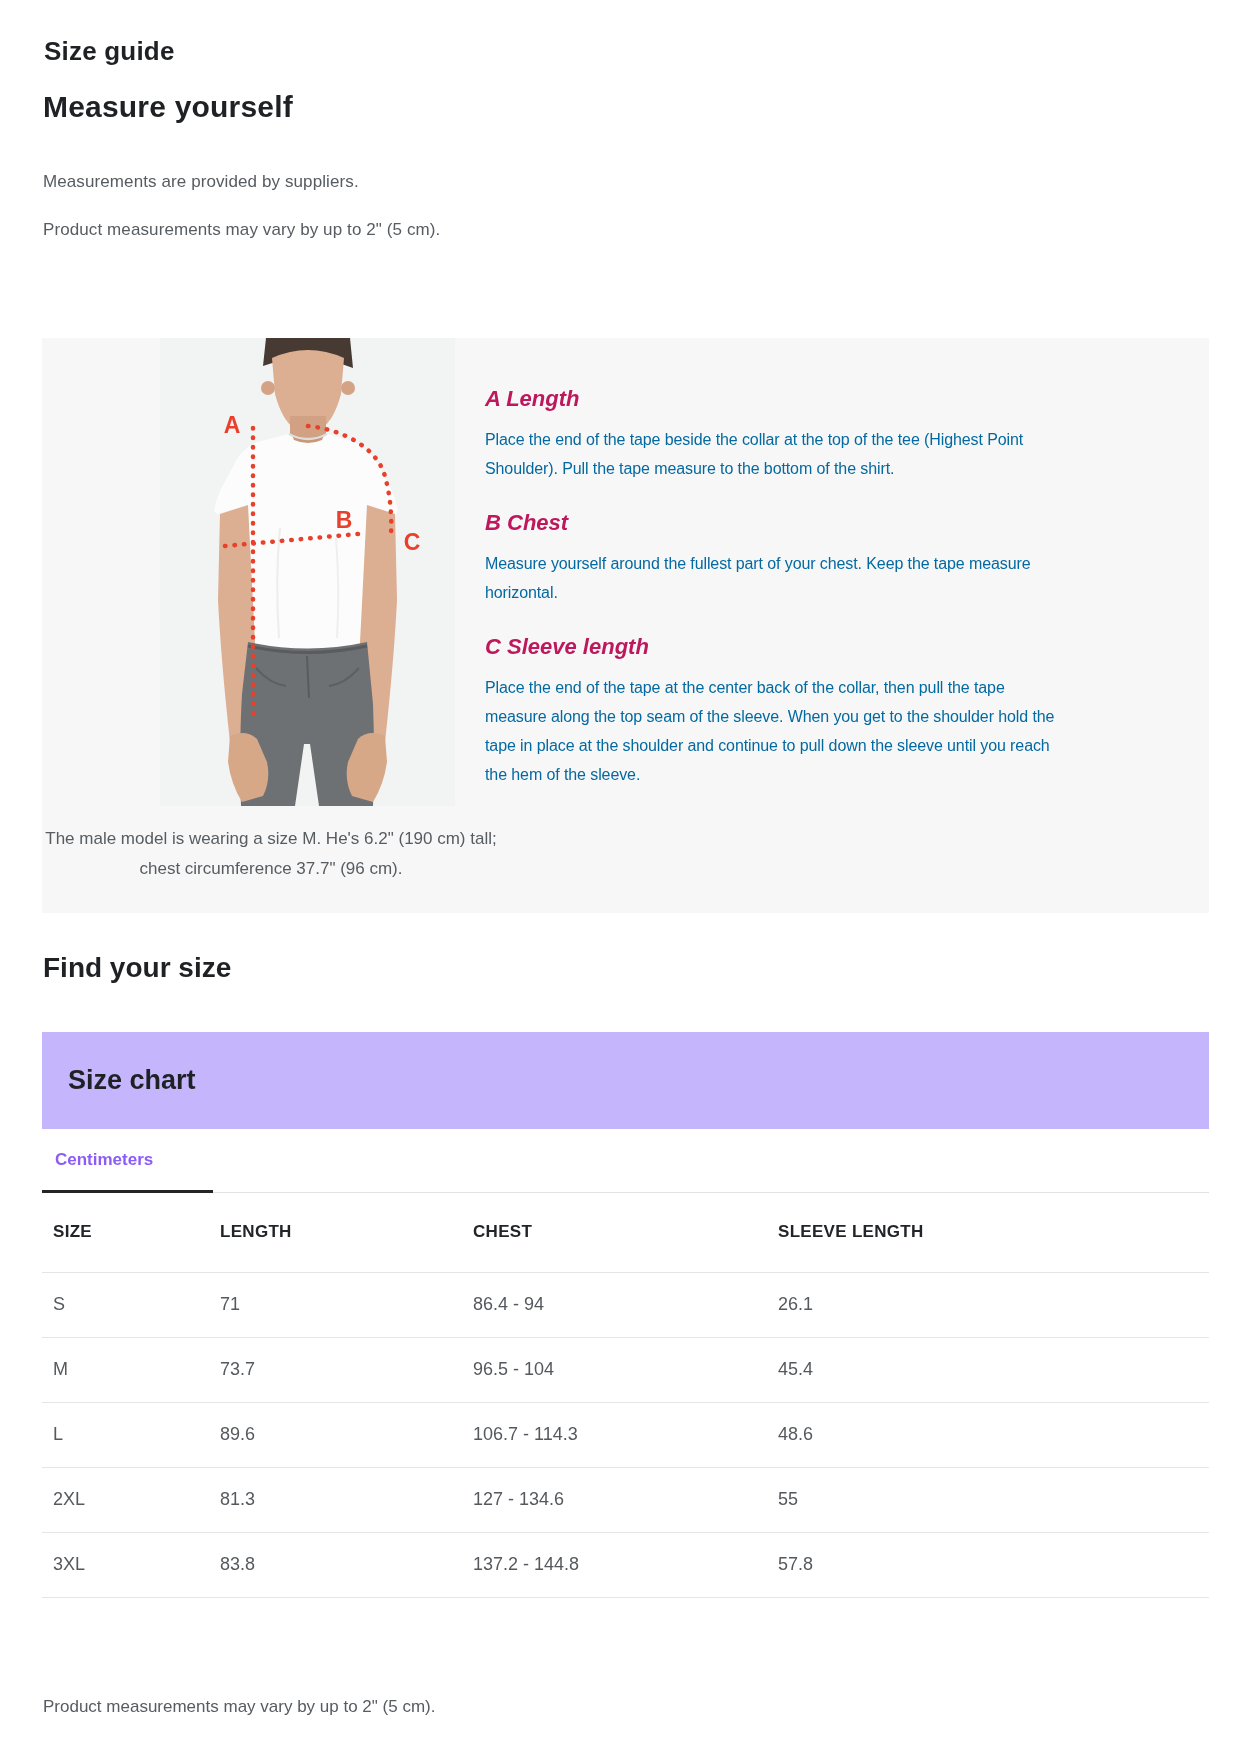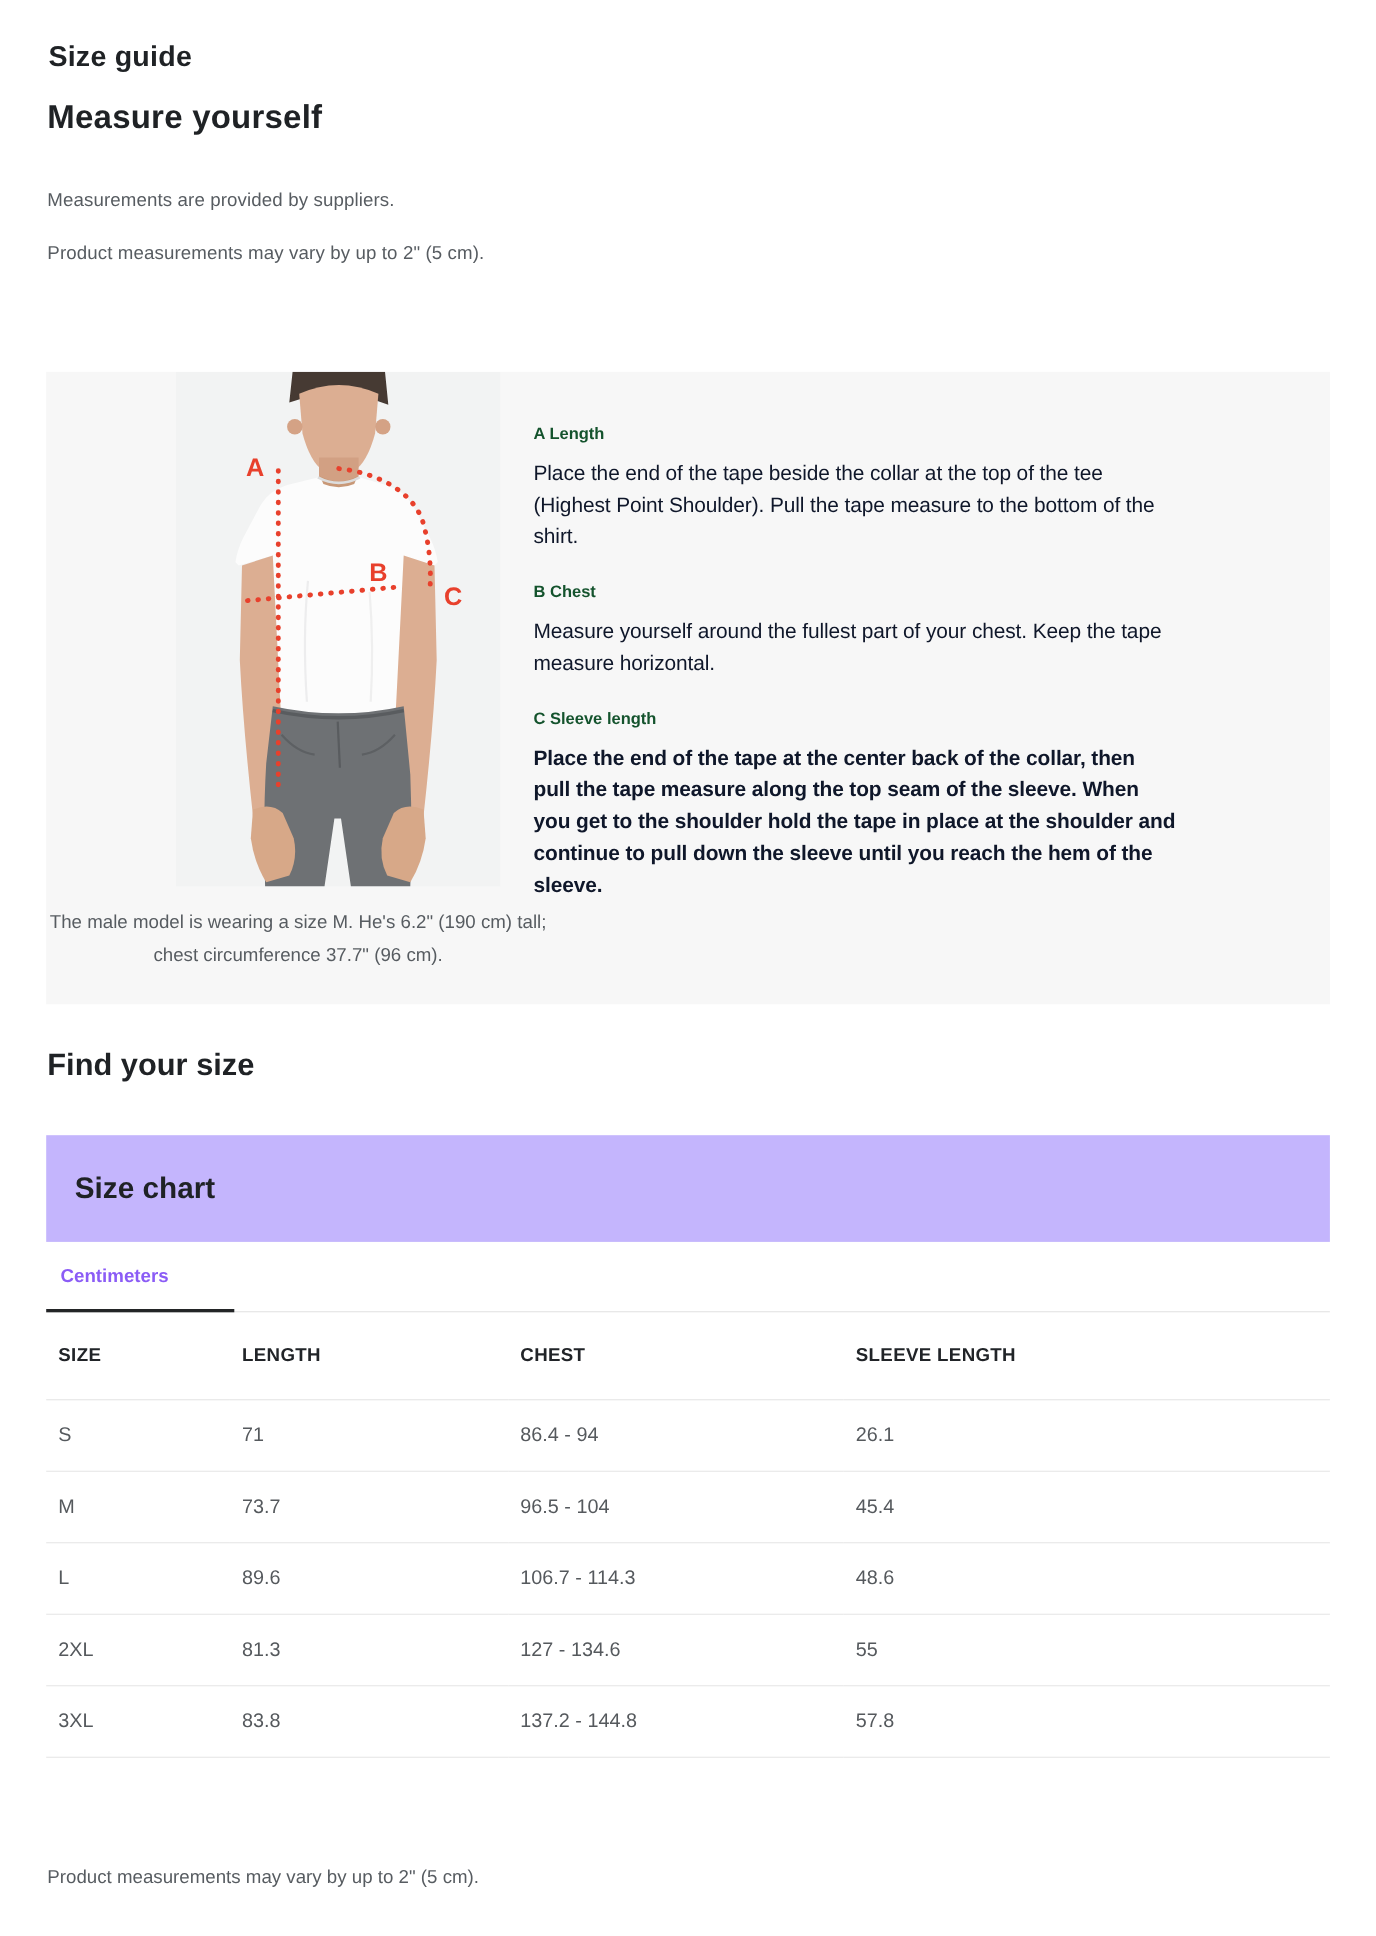--- a/index.html
+++ b/index.html
@@ -11,23 +11,23 @@
   .h-measure { position:absolute; left:43px; top:90px; margin:0; font-size:30px; font-weight:bold; color:#1f2225; letter-spacing:.2px; }
   .note { position:absolute; left:43px; margin:0; font-size:17px; color:#575c61; letter-spacing:.1px; }
   .note-1 { top:172px; }
   .note-2 { top:220px; }
 
   .panel { position:absolute; left:42px; top:338px; width:1167px; height:575px; background:#f7f7f7; }
   .figure-svg { position:absolute; left:118px; top:0; display:block; }
   .caption { position:absolute; left:0px; top:486px; width:458px; margin:0; text-align:center;
              font-size:17px; line-height:30px; color:#575c61; }
   .instructions { position:absolute; left:443px; top:48px; width:585px; }
-  .inst-h { margin:0 0 13px 0; font-size:15px; font-weight:bold; color:#14532d; }
-  .inst-p { margin:0 0 27px 0; font-size:19px; line-height:29px; color:#0f172a; letter-spacing:-.1px; }
-  .inst-block:last-child .inst-p { margin-bottom:0;font-weight:bold; }
+  .inst-h { margin:0 0 13px 0; font-size:22px; font-weight:bold; color:#be185d;font-style:italic; }
+  .inst-p { margin:0 0 27px 0; font-size:16px; line-height:29px; color:#0369a1; letter-spacing:-.1px; }
+  .inst-block:last-child .inst-p { margin-bottom:0; }
 
   .h-find { position:absolute; left:43px; top:952px; margin:0; font-size:28px; font-weight:bold; color:#1f2225; }
 
   .chart-band { position:absolute; left:42px; top:1032px; width:1167px; height:97px; background:#c4b5fd; }
   .chart-band h2 { margin:0; padding:33px 0 0 26px; font-size:27px; font-weight:bold; color:#1f2225; }
 
   .tabs { position:absolute; left:42px; top:1129px; width:1167px; height:64px; border-bottom:1px solid #e3e3e3; }
   .tab { position:relative; display:inline-block; width:171px; height:64px; padding-left:13px;
          line-height:62px; font-size:17px; font-weight:bold; color:#8b5cf6;
          border-bottom:3px solid #232527; margin-bottom:-1px; cursor:pointer; }

